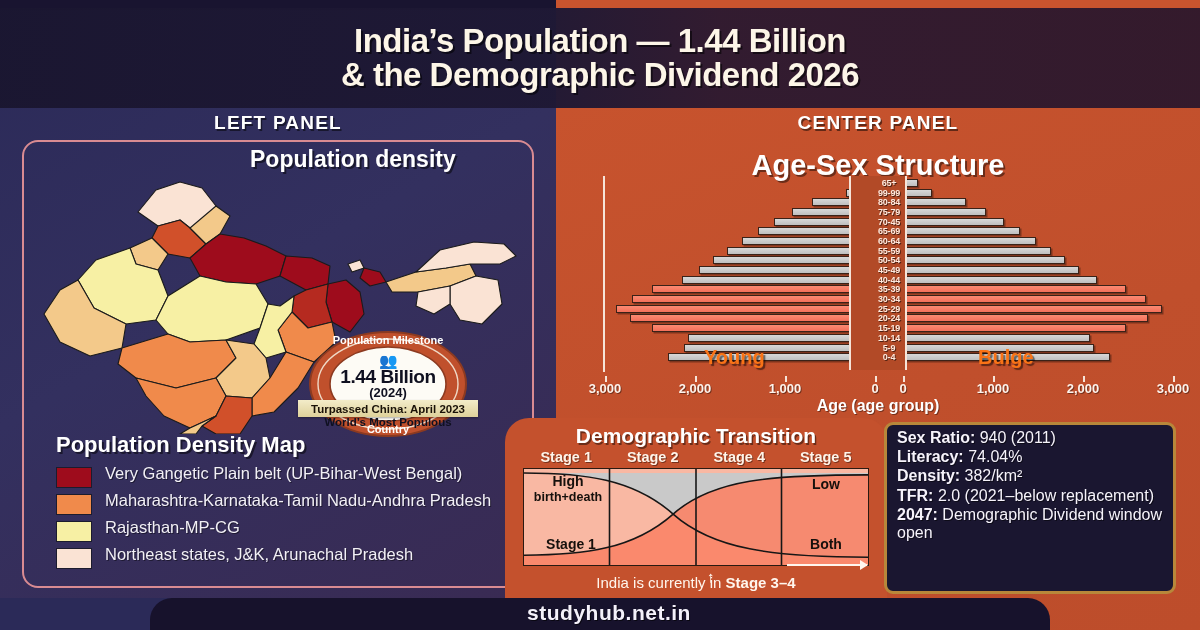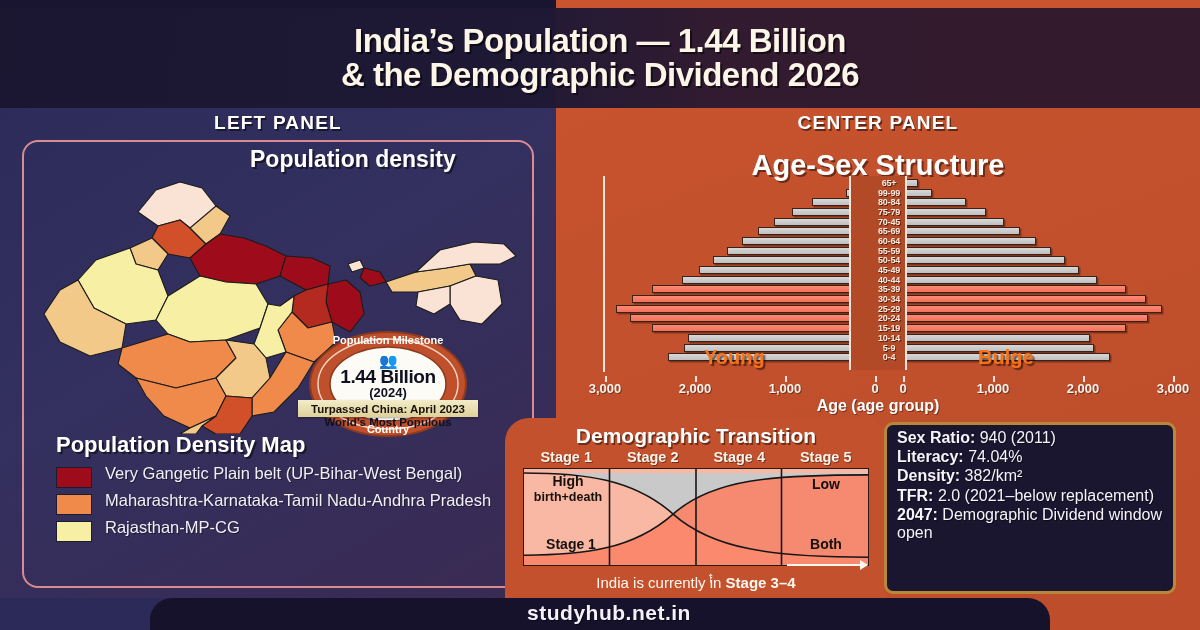--- a/index.html
+++ b/index.html
@@ -319,20 +319,24 @@
       <span class="swatch" style="background: rgb(158, 12, 28);"></span>
       <span class="legend-txt">Very Gangetic Plain belt (UP-Bihar-West Bengal)</span>
     </div>
     <div class="legend-row">
       <span class="swatch" style="background: rgb(240, 138, 75);"></span>
       <span class="legend-txt">Maharashtra-Karnataka-Tamil Nadu-Andhra Pradesh</span>
     </div>
     <div class="legend-row">
       <span class="swatch" style="background: rgb(247, 240, 164);"></span>
       <span class="legend-txt">Rajasthan-MP-CG</span>
+    </div>
+    <div class="legend-row">
+      <span class="swatch" style="background: rgb(250, 227, 212);"></span>
+      <span class="legend-txt">Northeast states, J&amp;K, Arunachal Pradesh</span>
     </div>
   </div>
 
   <div class="pyr-title">Age-Sex Structure</div>
   <div class="pyramid">
     <div class="pyr-axis-v"></div>
     <div class="age-col-bg"></div>
     <div class="pyr-rows" id="pyr-rows">
         <div class="pyr-row">
           <div class="bar l g" style="width: 15.3px;"></div>

